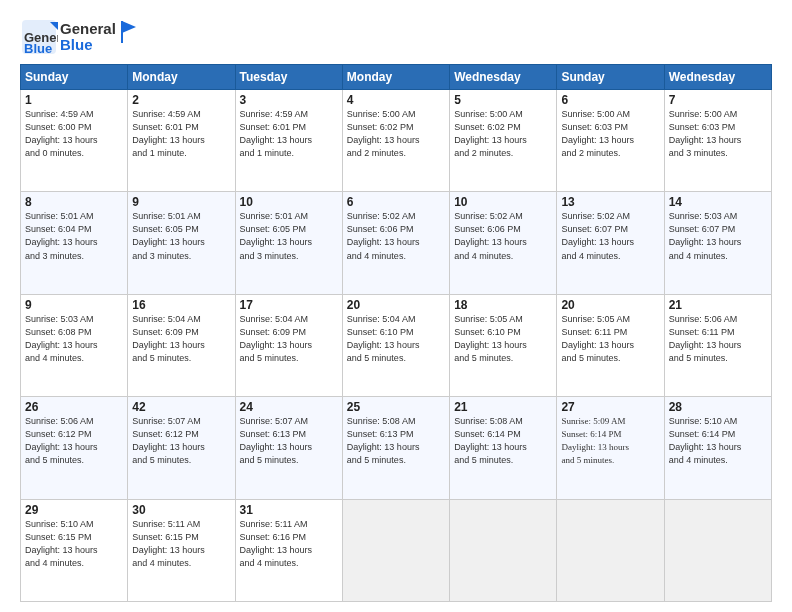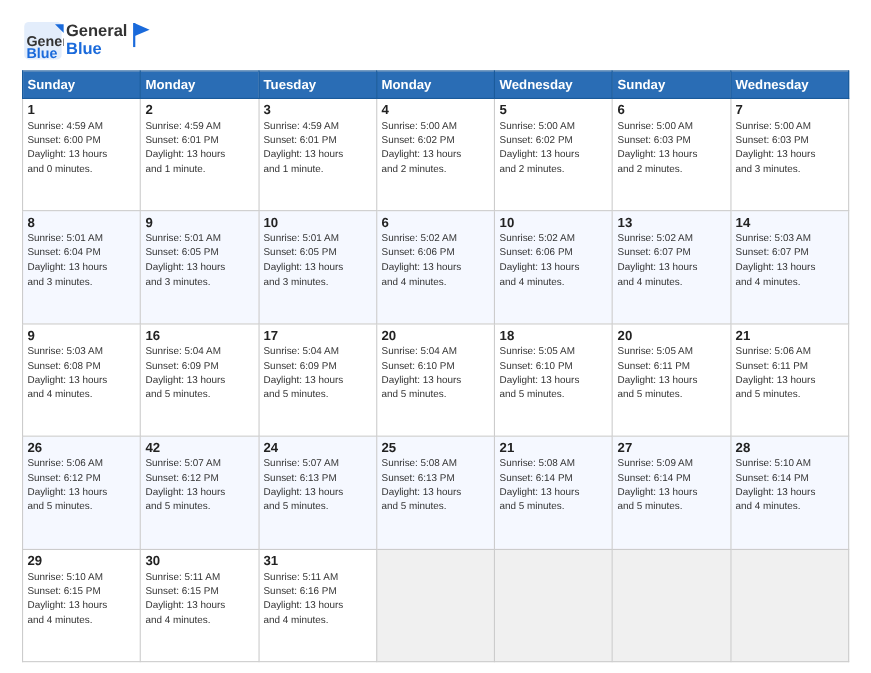--- a/index.html
+++ b/index.html
@@ -312,21 +312,21 @@
           </td>
           <td>
             <span class="day-num">21</span>
             <div class="day-info" style="white-space: pre-line;">Sunrise: 5:08 AM
 Sunset: 6:14 PM
 Daylight: 13 hours
 and 5 minutes.</div>
           </td>
           <td>
             <span class="day-num">27</span>
-            <div class="day-info" style="white-space: pre-line;">Sunrise: 5:09 AM
+            <div class="day-info" style="white-space: pre-line; font-family: Liberation Serif, serif;">Sunrise: 5:09 AM
 Sunset: 6:14 PM
 Daylight: 13 hours
 and 5 minutes.</div>
           </td>
           <td>
             <span class="day-num">28</span>
             <div class="day-info" style="white-space: pre-line;">Sunrise: 5:10 AM
 Sunset: 6:14 PM
 Daylight: 13 hours
 and 4 minutes.</div>

